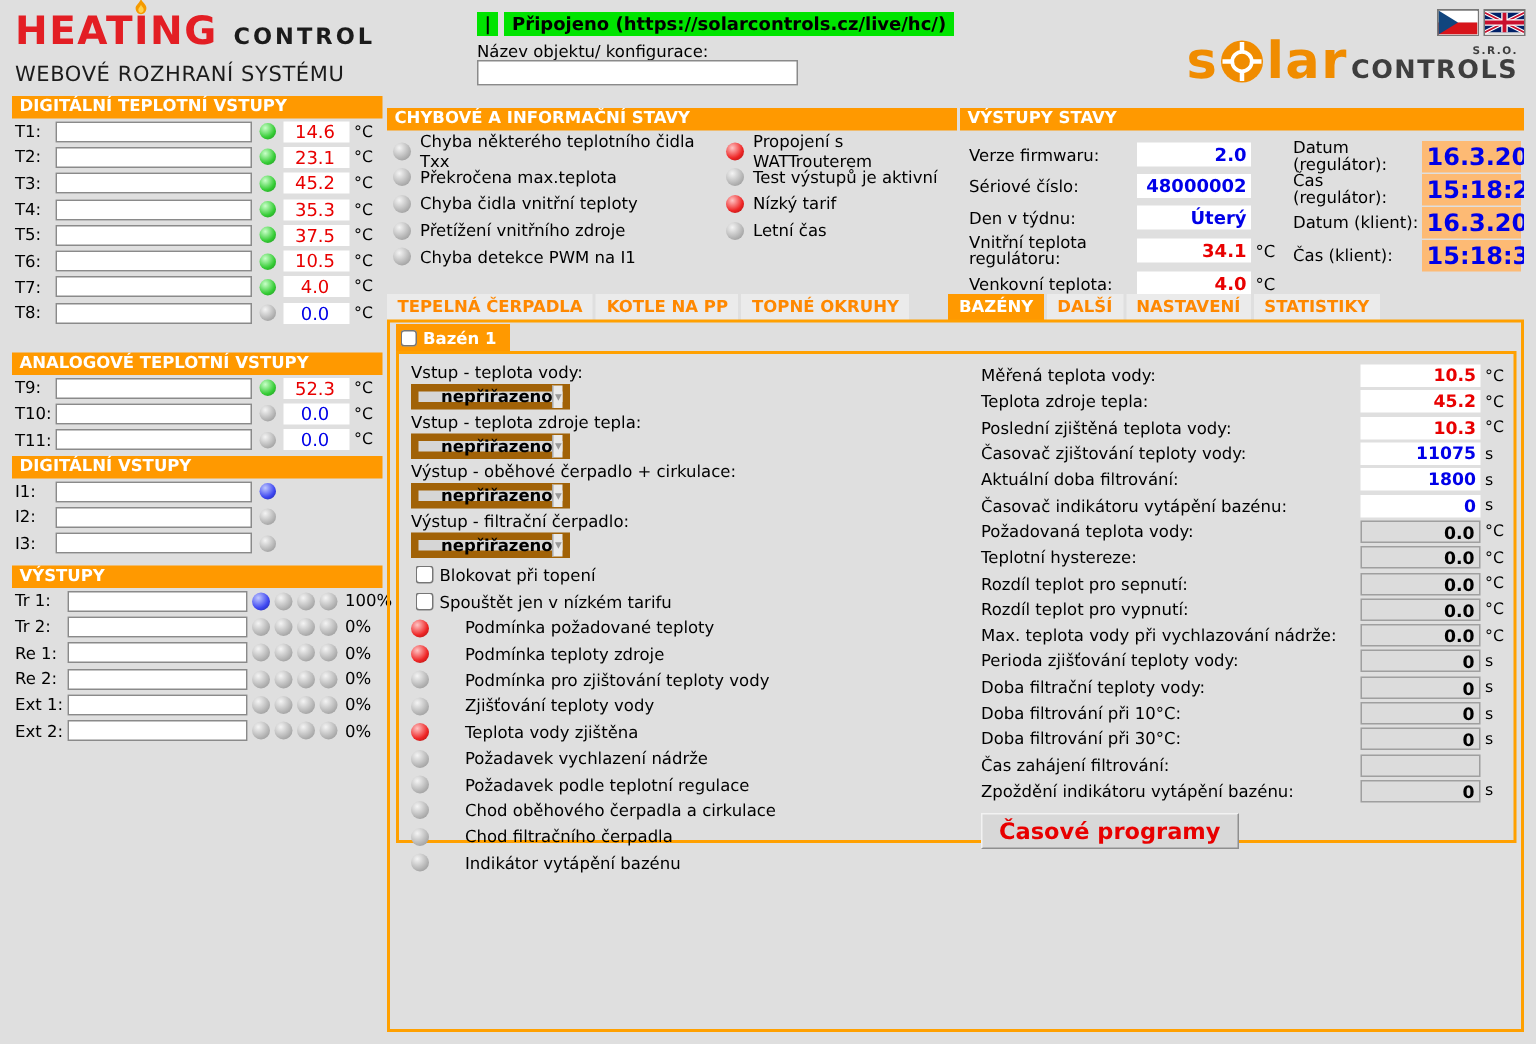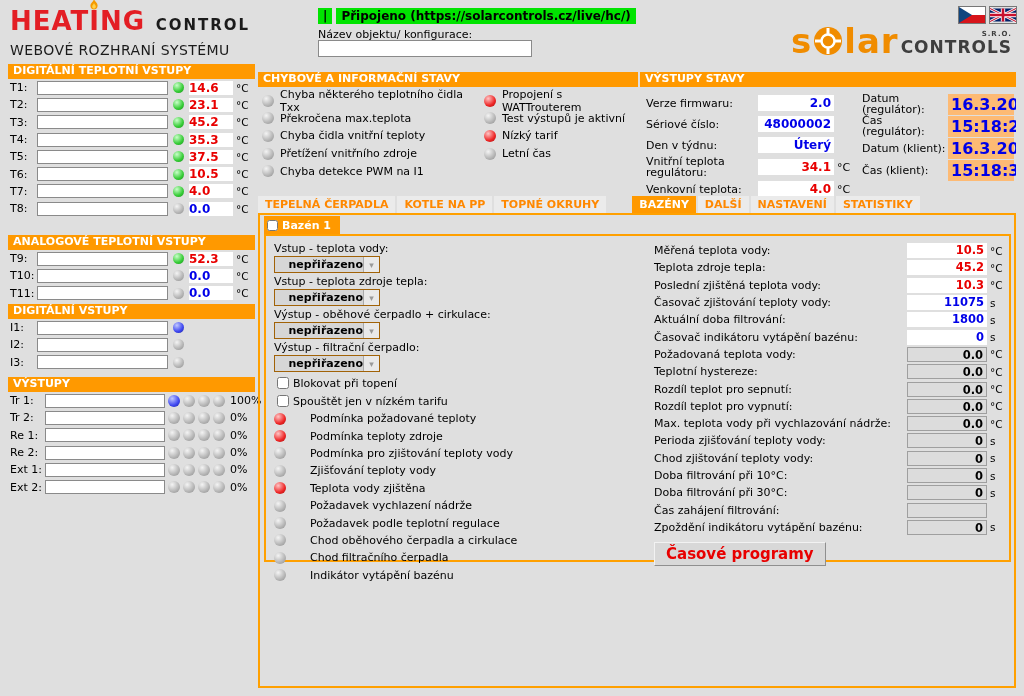--- a/index.html
+++ b/index.html
@@ -35,21 +35,21 @@
   .led.red{background:radial-gradient(circle at 35% 30%,#ffc4c4,#ee2525 60%,#9b1111);}
   .red{color:#e80000;} .blue{color:#0000e8;}
 
   
   .lpanel{position:absolute;left:8px;width:247px;}
   #p-dt{top:64px;} #p-at{top:235px;} #p-di{top:304px;} #p-out{top:377px;}
   .trow{display:flex;align-items:center;height:17.3px;padding-left:2px;}
   .trow .lbl{width:27px;flex:none;}
   .tin{width:131px;height:14px;border:1px solid #8a8a8a;background:#fff;flex:none;font-family:inherit;}
   .trow .led{margin:0 5px;}
-  .tval{width:44px;height:14px;background:#fff;text-align:left;font-weight:bold;font-size:12px;line-height:14px;padding-right:2px;flex:none;}
+  .tval{width:44px;height:14px;background:#fff;text-align:center;font-weight:normal;font-size:12px;line-height:14px;padding-right:2px;flex:none;}
   .unit{padding-left:3px;font-size:10.5px;}
   .orow{display:flex;align-items:center;height:17.3px;padding-left:2px;}
   .orow .lbl2{width:35px;flex:none;}
   .tin2{width:120px;height:14px;border:1px solid #8a8a8a;background:#fff;flex:none;font-family:inherit;}
   .orow .led{width:12px;height:12px;margin-left:3px;}
   .pct{margin-left:5px;}
 
   
   .mpanel{position:absolute;left:258px;top:72px;width:380px;height:125px;overflow:hidden;}
   .mcols{display:flex;padding:5px 0 0 4px;}
@@ -75,21 +75,21 @@
   .tab.active{background:#ff9900;color:#fff;margin-left:24px;}
   .content{position:absolute;left:258px;top:213px;width:758px;height:475px;border:2px solid #ffa000;}
   .subtab{position:absolute;left:4px;top:1px;height:18px;display:inline-flex;align-items:center;gap:4px;background:#ff9900;color:#fff;font-weight:bold;padding:0 9px 0 3px;cursor:pointer;}
   .subtab input{width:11px;height:11px;margin:0;}
   .ipanel{position:absolute;left:4px;top:19px;width:747px;height:328px;border:2px solid #ffa000;display:flex;}
   .ileft{width:388px;padding:6px 0 0 8px;flex:none;}
   .iright{flex:1;padding:6px 6px 0 0;}
 
   .selgrp{margin-bottom:2px;}
   .sellbl{height:13px;}
-  .select{width:106px;height:17px;background:#d6d6d6;border:1px solid #a16207;display:flex;align-items:center;justify-content:flex-end;padding-left:4px;font-weight:bold;margin:1px 0 2px;cursor:default;}
+  .select{width:106px;height:17px;background:#d6d6d6;border:5px solid #a16207;display:flex;align-items:center;justify-content:space-between;padding-left:15px;font-weight:bold;margin:1px 0 2px;cursor:default;}
   .selarrow{width:16px;height:15px;background:#e9e9e9;border-left:1px solid #aaa;color:#999;font-size:9px;display:flex;align-items:center;justify-content:center;}
   .cbrow{display:flex;align-items:center;height:18px;gap:4px;padding-left:3px;cursor:pointer;}
   .cbrow input{width:12px;height:12px;margin:0;}
   .plrow{display:flex;align-items:center;gap:24px;height:17.4px;}
   .plrow .led{width:12px;height:12px;}
 
   .vrow{display:flex;align-items:center;height:17.3px;}
   .vlbl{flex:1;line-height:11px;}
   .vbox{width:80px;height:15px;font-weight:bold;font-size:11.5px;text-align:right;padding:0 3px;line-height:14px;flex:none;}
   .v-red{background:#fff;color:#e80000;}
@@ -587,21 +587,21 @@
           <span class="vlbl">Max. teplota vody při vychlazování nádrže:</span>
           <span class="vbox v-dis">0.0</span>
           <span class="vunit">°C</span>
         </div>
           <div class="vrow">
           <span class="vlbl">Perioda zjišťování teploty vody:</span>
           <span class="vbox v-dis">0</span>
           <span class="vunit">s</span>
         </div>
           <div class="vrow">
-          <span class="vlbl">Chod zjištování teploty vody:</span>
+          <span class="vlbl">Doba filtrační teploty vody:</span>
           <span class="vbox v-dis">0</span>
           <span class="vunit">s</span>
         </div>
           <div class="vrow">
           <span class="vlbl">Doba filtrování při 10°C:</span>
           <span class="vbox v-dis">0</span>
           <span class="vunit">s</span>
         </div>
           <div class="vrow">
           <span class="vlbl">Doba filtrování při 30°C:</span>

